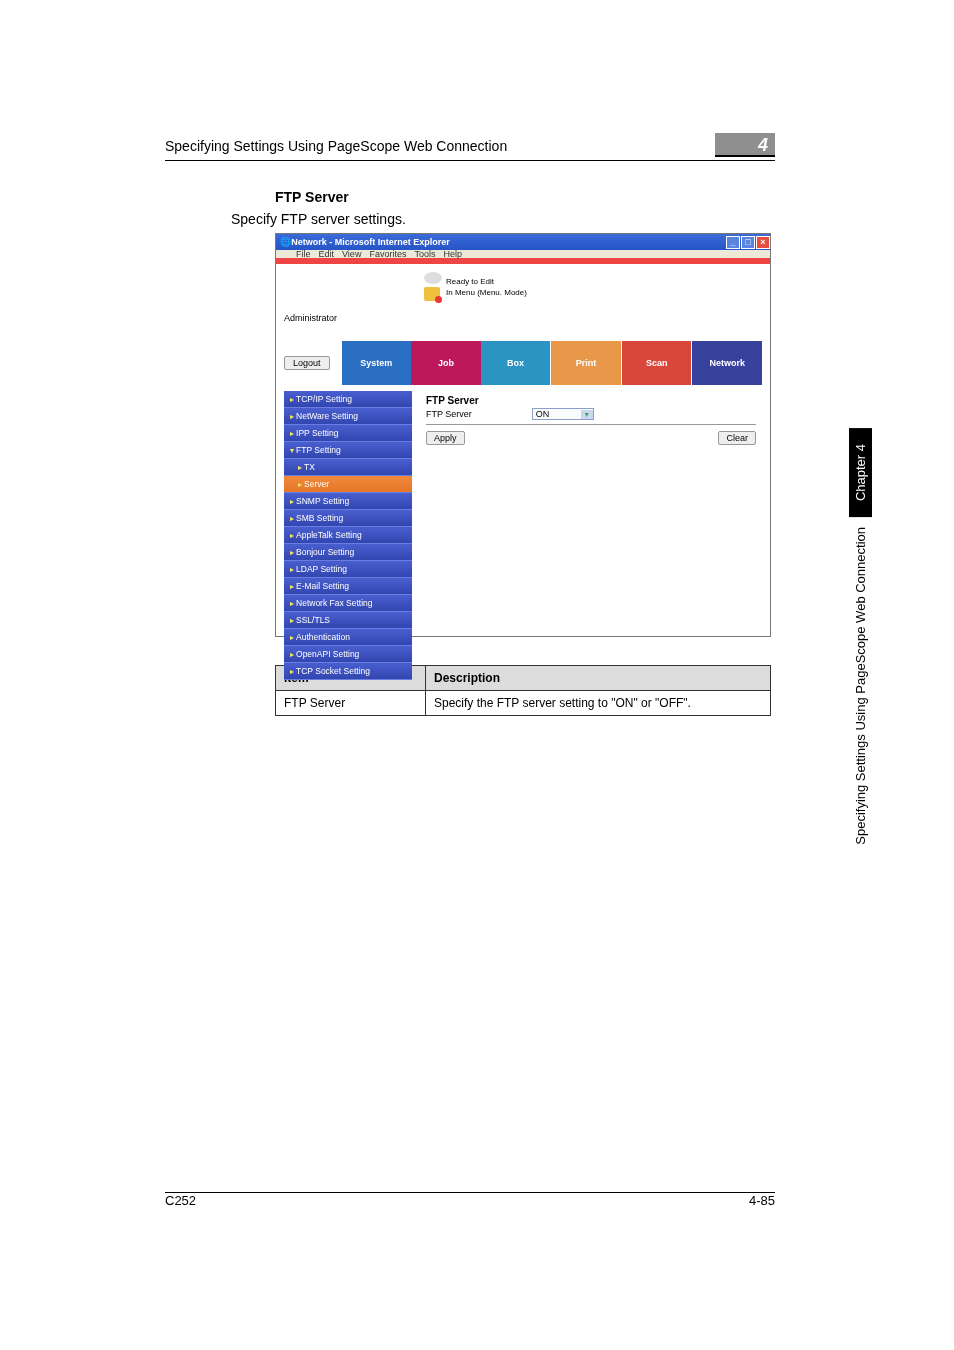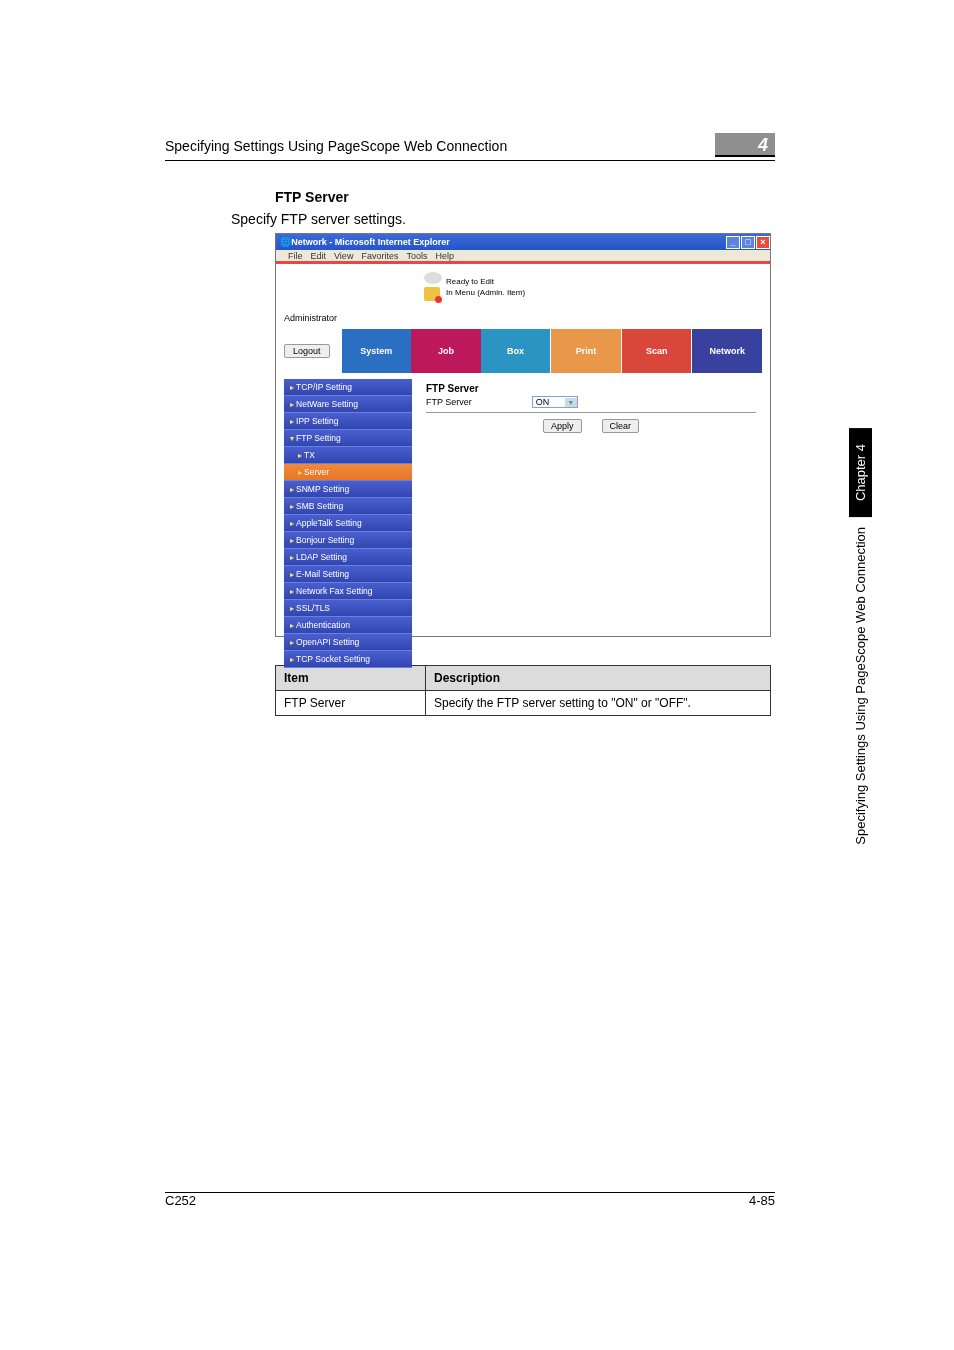--- a/index.html
+++ b/index.html
@@ -76,31 +76,31 @@
   .ss-titlebar .spacer { flex:1 }
   .ss-winbtn { display:flex; }
   .ss-winbtn div{
     width:14px;height:13px;margin-left:1px;
     border:1px solid #fff;background:#5a84e0;color:#fff;
     text-align:center;line-height:11px;font-size:9px;
   }
   .ss-winbtn .close{background:#e64d3c;}
   .ss-menubar{
     background:#ece9d8;color:#333;height:14px;
-    display:flex;align-items:center;padding-left:12px;gap:8px;
-    border-bottom:3px solid #ef4444;font-size:9px;
+    display:flex;align-items:center;padding-left:20px;gap:8px;
+    border-bottom:6px solid #ef4444;font-size:9px;
   }
   .ss-content{background:#fff;position:relative;padding:6px 8px 14px 8px;height:372px;}
   .ss-status{margin-left:140px;margin-top:2px;display:flex;gap:4px;align-items:center;}
   .ss-status-ico{width:18px;height:12px;border-radius:50%;background:#ddd;}
   .ss-status-ico2{width:16px;height:14px;background:#f0c040;border-radius:2px;position:relative;}
   .ss-status-ico2:after{content:"";position:absolute;right:-2px;bottom:-2px;width:7px;height:7px;background:#e33;border-radius:50%;}
   .ss-status-col{display:flex;flex-direction:column;gap:2px;font-size:8px;}
   .ss-admin{margin-top:12px;font-size:9px;}
-  .ss-logout-row{display:flex;align-items:center;gap:8px;margin-top:6px;}
+  .ss-logout-row{display:flex;align-items:center;gap:8px;margin-top:18px;}
   .ss-logout{border:1px solid #999;background:#eee;padding:1px 8px;font-size:9px;border-radius:2px;}
   .ss-tabs{display:flex;margin-left:4px;}
   .ss-tab{flex:1;text-align:center;color:#fff;font-weight:bold;font-size:9px;padding:17px 0;}
   .ss-tab.system{background:#2b6fc2;}
   .ss-tab.job{background:#be185d;}
   .ss-tab.box{background:#2b94c2;}
   .ss-tab.print{background:#e9984a;margin-left:1px;}
   .ss-tab.scan{background:#d9463a;margin-left:1px;}
   .ss-tab.network{background:#38429e;margin-left:1px;}
   .ss-body{display:flex;margin-top:6px;gap:8px;}
@@ -111,23 +111,23 @@
     border-bottom:1px solid #6a7de0;
     display:flex;align-items:center;
   }
   .ss-side-item.sel{background:linear-gradient(#f08a3a,#e5762a);}
   .ss-side-item.sub{padding-left:14px;}
   .ss-side-item .arrow{color:#f7e65a;margin-right:2px;font-size:8px;}
   .ss-main{flex:1;padding:4px 6px;}
   .ss-main h4{font-size:10px;font-weight:bold;margin:0 0 2px 0;}
   .ss-main hr{border:none;border-top:1px solid #999;margin:2px 0 6px 0;}
   .ss-row{display:flex;align-items:center;gap:60px;font-size:9px;margin-bottom:4px;}
-  .ss-select{border:1px solid #8aa0c8;background:#fafcff;padding:0 0 0 3px;font-size:9px;width:46px;display:inline-flex;align-items:flex-end;justify-content:space-between;}
+  .ss-select{border:1px solid #8aa0c8;background:#fafcff;padding:0 0 0 3px;font-size:9px;width:62px;display:inline-flex;align-items:flex-end;justify-content:space-between;}
   .ss-select .caret{background:#c9d7ef;width:12px;text-align:center;font-size:8px;color:#4a5;}
-  .ss-btns{display:flex;justify-content:center;gap:20px;margin-top:6px;}
+  .ss-btns{display:flex;justify-content:space-between;gap:20px;margin-top:6px;}
   .ss-btn{border:1px solid #999;background:#eee;padding:1px 7px;font-size:9px;border-radius:2px;}
   
   .desc-table{
     width:496px;margin-left:110px;margin-top:28px;
     border-collapse:collapse;font-size:12px;
   }
   .desc-table th,.desc-table td{
     border:1px solid #333;padding:5px 8px;text-align:left;
   }
   .desc-table thead th{background:#dcdcdc;font-weight:bold;}
@@ -181,21 +181,21 @@
       <span>Help</span>
     </div>
     <div class="ss-content">
       <div class="ss-status">
         <div style="display:flex;flex-direction:column;gap:3px;">
           <span class="ss-status-ico"></span>
           <span class="ss-status-ico2"></span>
         </div>
         <div class="ss-status-col">
           <span>Ready to Edit</span>
-          <span>In Menu (Admin. Item)</span>
+          <span>In Menu (Menu. Mode)</span>
         </div>
       </div>
       <div class="ss-admin">Administrator</div>
       <div class="ss-logout-row">
         <button class="ss-logout">Logout</button>
         <div class="ss-tabs" style="flex:1;">
           <div class="ss-tab system">System</div>
           <div class="ss-tab job">Job</div>
           <div class="ss-tab box">Box</div>
           <div class="ss-tab print">Print</div>

